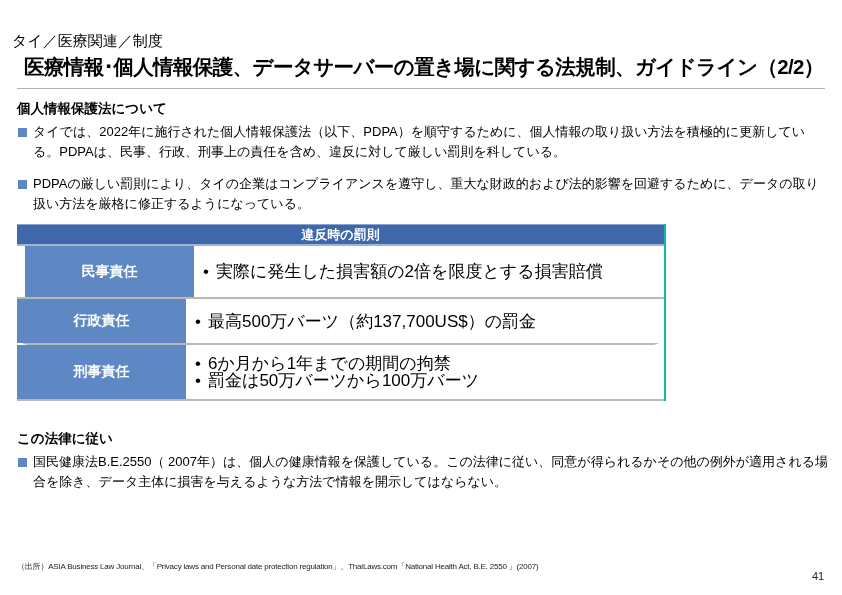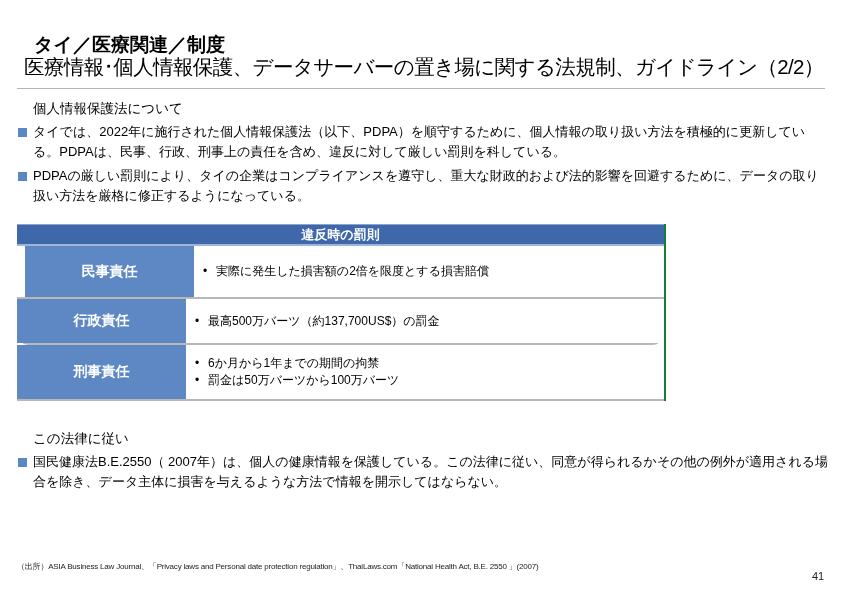--- a/index.html
+++ b/index.html
@@ -1,53 +1,53 @@
 <!DOCTYPE html>
 <html><head>
   <meta charset="utf-8">
   <style>
     * { box-sizing: border-box; margin: 0; padding: 0; }
     html, body { width: 842px; height: 595px; background: #ffffff; overflow: hidden; }
     body { position: relative; font-family: "Liberation Sans", "DejaVu Sans", sans-serif; color: #000; }
 
-    .breadcrumb { position: absolute; left: 34px; top: 32px; font-size: 19px; font-weight: bold; letter-spacing: 0px; }
-    .page-title { position: absolute; left: 24px; top: 53px; font-size: 20.5px; font-weight: normal; letter-spacing: -0.6px; white-space: nowrap; }
+    .breadcrumb { position: absolute; left: 12px; top: 32px; font-size: 15px; font-weight: normal; letter-spacing: 0px; }
+    .page-title { position: absolute; left: 24px; top: 53px; font-size: 20.5px; font-weight: bold; letter-spacing: -0.6px; white-space: nowrap; }
     .divider { position: absolute; left: 17px; top: 88px; width: 808px; height: 1px; background: #b4b4b4; }
 
-    .section-heading { position: absolute; left: 17px; font-size: 13.5px; font-weight: normal; margin-left: 16px; }
+    .section-heading { position: absolute; left: 17px; font-size: 13.5px; font-weight: bold; }
     .bullets { position: absolute; left: 17px; width: 812px; font-size: 13px; line-height: 20px; }
     .bullet-item { position: relative; padding-left: 16px; }
     .bullet-marker { position: absolute; left: 1px; top: 6px; width: 9px; height: 9px; background: #5b87c3; }
 
-    .penalty-table { position: absolute; left: 17px; top: 224px; width: 649px; border-right: 2px solid #15803d; }
+    .penalty-table { position: absolute; left: 17px; top: 224px; width: 649px; border-right: 2px solid #14b8a6; }
     .table-header { height: 20px; background: #3e68a9; color: #fff; font-size: 13px; font-weight: bold; text-align: center; line-height: 20px; border-top: 1px solid #8aa4cf; }
     .table-row { display: flex; border-bottom: 2px solid #b8b8b8; }
     .table-row.first { border-top: 2px solid #9fb5d8; }
     .row-head { width: 170px; background: #5d88c3; color: #fff; font-size: 14px; font-weight: bold; display: flex; align-items: center; justify-content: center; border-right: 1px solid #ffffff; }
-    .row-body { flex: 1; background: #fff; padding-left: 8px; display: flex; flex-direction: column; justify-content: center; font-size: 12px; }
+    .row-body { flex: 1; background: #fff; padding-left: 8px; display: flex; flex-direction: column; justify-content: center; font-size: 17px; }
     .row-body .line { position: relative; padding-left: 13px; line-height: 17px; }
     .row-body .line::before { content: "•"; position: absolute; left: 0; top: 0; }
 
     .source { position: absolute; left: 17px; top: 561px; font-size: 8px; letter-spacing: -0.2px; color: #222; white-space: nowrap; }
     .page-number { position: absolute; left: 812px; top: 570px; font-size: 11px; color: #222; }
   </style>
 </head>
 <body>
 
 <div class="breadcrumb">タイ／医療関連／制度</div>
 <div class="page-title">医療情報･個人情報保護、データサーバーの置き場に関する法規制、ガイドライン（2/2）</div>
 <div class="divider"></div>
 
 <div class="section-heading" style="top:100px;">個人情報保護法について</div>
 <div class="bullets" style="top:122px;">
   <div class="bullet-item">
     <span class="bullet-marker"></span>
     <span>タイでは、2022年に施行された個人情報保護法（以下、PDPA）を順守するために、個人情報の取り扱い方法を積極的に更新している。PDPAは、民事、行政、刑事上の責任を含め、違反に対して厳しい罰則を科している。</span>
   </div>
-  <div class="bullet-item" style="margin-top:4px;">
+  <div class="bullet-item" style="margin-top:12px;">
     <span class="bullet-marker"></span>
     <span>PDPAの厳しい罰則により、タイの企業はコンプライアンスを遵守し、重大な財政的および法的影響を回避するために、データの取り扱い方法を厳格に修正するようになっている。</span>
   </div>
 </div>
 
 <div class="penalty-table">
   <div class="table-header">違反時の罰則</div>
 
   <div class="table-row first" style="height:55px;padding-left:8px;">
     <div class="row-head">民事責任</div>

